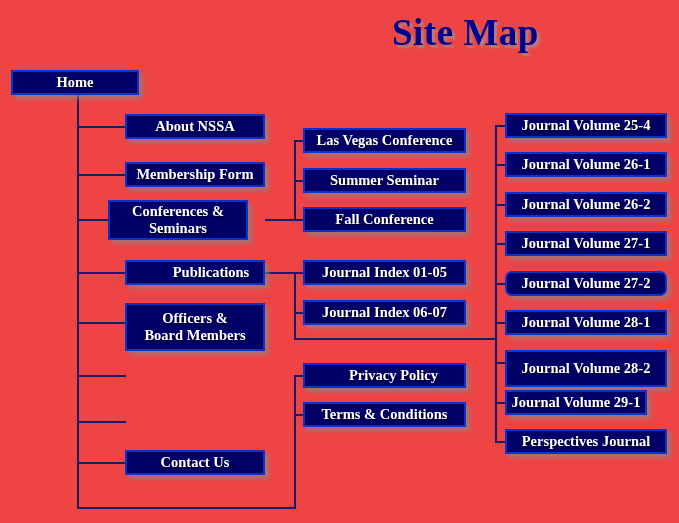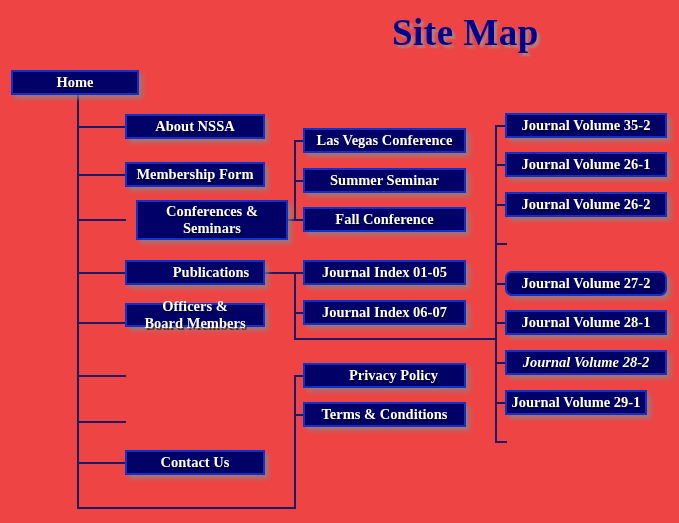--- a/index.html
+++ b/index.html
@@ -110,38 +110,40 @@
   <div class="line h" style="left:495px; top:441px; width:12px;"></div>
 
   <div class="line v" style="left:294px; top:375px; height:134px;"></div>
   <div class="line h" style="left:294px; top:375px; width:12px;"></div>
   <div class="line h" style="left:294px; top:414px; width:12px;"></div>
 
   <div class="node" style="left:125px; top:114px; width:140px; height:25px;">About NSSA</div>
 
   <div class="node" style="left:11px; top:70px; width:128px; height:25px;">Home</div>
   <div class="node" style="left:125px; top:162px; width:140px; height:25px;">Membership Form</div>
-  <div class="node tall" style="left:136px; top:200px; width:152px; height:40px;">Conferences &amp;
+  <div class="node tall" style="left:108px; top:200px; width:140px; height:40px;">Conferences &amp;
 Seminars</div>
   <div class="node" style="left:125px; top:260px; width:140px; height:25px;padding-left:36px;">Publications</div>
-  <div class="node tall" style="left:125px; top:303px; width:140px; height:24px;">Officers &amp;
+  <div class="node tall" style="left:125px; top:303px; width:140px; height:48px;">Officers &amp;
 Board Members</div>
   <div class="node" style="left:125px; top:450px; width:140px; height:25px;">Contact Us</div>
 
   <div class="node" style="left:303px; top:168px; width:163px; height:25px;">Summer Seminar</div>
   <div class="node" style="left:303px; top:128px; width:163px; height:25px;">Las Vegas Conference</div>
   <div class="node" style="left:303px; top:207px; width:163px; height:25px;">Fall Conference</div>
 
   <div class="node" style="left:303px; top:260px; width:163px; height:25px;">Journal Index 01-05</div>
   <div class="node" style="left:303px; top:300px; width:163px; height:25px;">Journal Index 06-07</div>
 
   <div class="node" style="left:303px; top:363px; width:163px; height:25px;padding-left:22px;">Privacy Policy</div>
   <div class="node" style="left:303px; top:402px; width:163px; height:25px;">Terms &amp; Conditions</div>
 
-  <div class="node" style="left:505px; top:113px; width:162px; height:25px;">Journal Volume 35-2</div>
+  <div class="node" style="left:505px; top:113px; width:162px; height:25px;">Journal Volume 25-4</div>
   <div class="node" style="left:505px; top:152px; width:162px; height:25px;">Journal Volume 26-1</div>
   <div class="node" style="left:505px; top:192px; width:162px; height:25px;">Journal Volume 26-2</div>
+  <div class="node" style="left:505px; top:231px; width:162px; height:25px;">Journal Volume 27-1</div>
   <div class="node" style="left:505px; top:271px; width:162px; height:25px;border-radius:7px;">Journal Volume 27-2</div>
   <div class="node" style="left:505px; top:310px; width:162px; height:25px;">Journal Volume 28-1</div>
-  <div class="node" style="left:505px; top:350px; width:162px; height:25px;font-style:italic;">Journal Volume 28-2</div>
+  <div class="node" style="left:505px; top:350px; width:162px; height:37px;">Journal Volume 28-2</div>
   <div class="node" style="left:505px; top:390px; width:142px; height:25px;">Journal Volume 29-1</div>
+  <div class="node" style="left:505px; top:429px; width:162px; height:25px;">Perspectives Journal</div>
 
 </div>
 
 </body></html>

